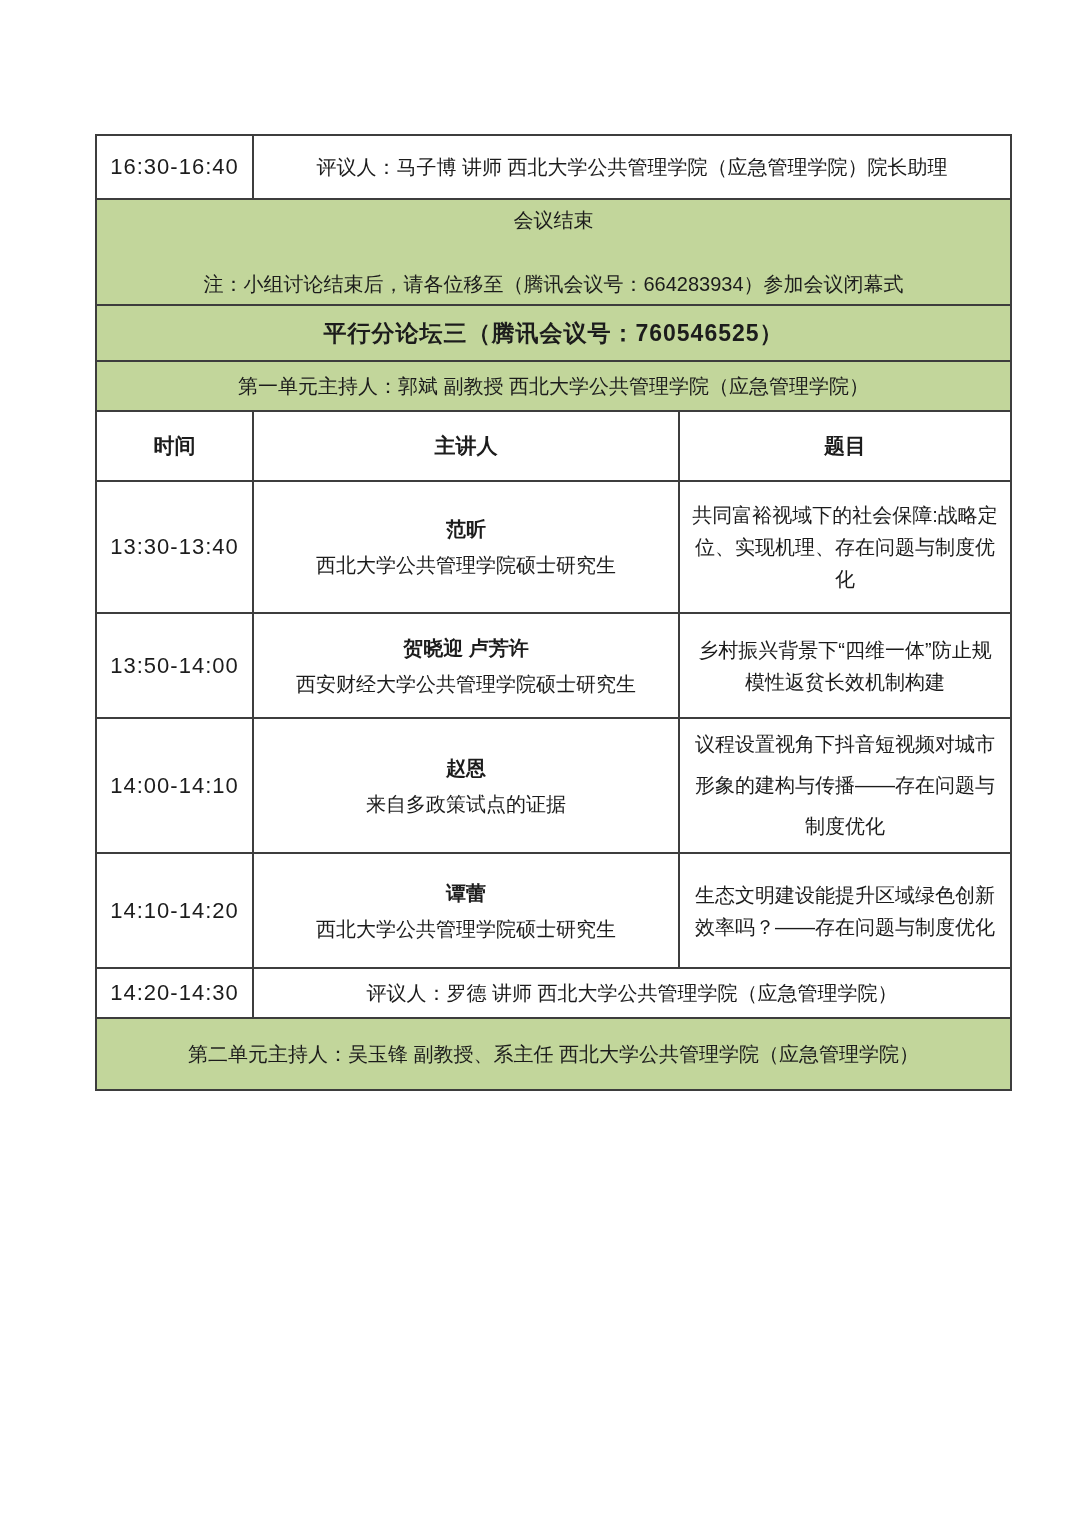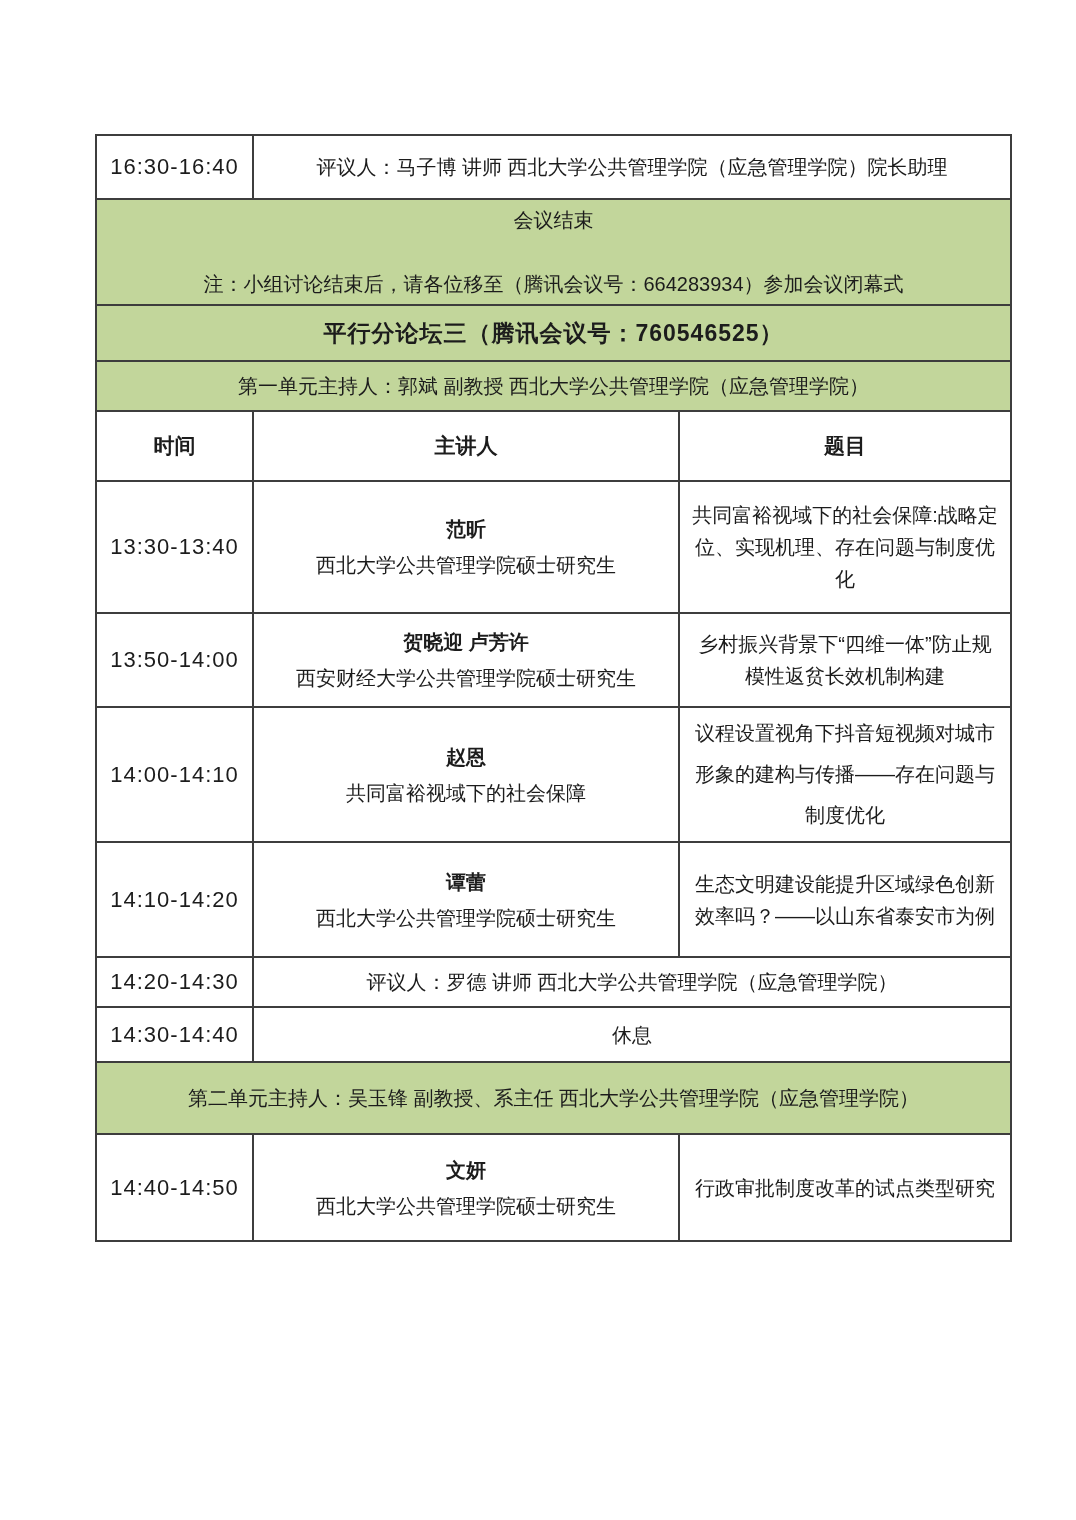--- a/index.html
+++ b/index.html
@@ -24,21 +24,21 @@
   .green{background:#c2d69b;}
   .forum-title{font-weight:bold;font-size:23px;letter-spacing:1px;}
   .hdr{font-weight:bold;font-size:21px;margin-left:25px;}
   .closing-title{display:block;margin-bottom:32px;}
   .closing-note{display:block;}
   .speaker-name{display:block;margin-bottom:4px;font-weight:bold;}
   .speaker-aff{display:block;}
   .loose{line-height:41px;}
   
   .rh64{height:64px}.rh90{height:90px}.rh56{height:56px}.rh62{height:50px}
-  .rh70{height:70px}.rh132{height:132px}.rh131{height:131px}.rh105{height:94px}
+  .rh70{height:70px}.rh132{height:132px}.rh131{height:131px}.rh105{height:105px}
   .rh135{height:135px}.rh115{height:115px}.rh55{height:55px}.rh72{height:72px}
   .rh107{height:107px}
 </style>
 </head>
 <body>
 
 <div class="sheet">
   <table class="agenda">
     <colgroup>
       <col style="width:157px">
@@ -89,51 +89,39 @@
         <span class="speaker-name">贺晓迎 卢芳许</span>
         <span class="speaker-aff">西安财经大学公共管理学院硕士研究生</span>
       </td>
       <td>乡村振兴背景下“四维一体”防止规模性返贫长效机制构建</td>
     </tr>
 
     <tr class="rh135">
       <td class="time-cell">14:00-14:10</td>
       <td>
         <span class="speaker-name">赵恩</span>
-        <span class="speaker-aff">共同富裕视域下的社会保障</span>
+        <span class="speaker-aff">来自多政策试点的证据</span>
       </td>
       <td class="loose">议程设置视角下抖音短视频对城市形象的建构与传播——存在问题与制度优化</td>
     </tr>
 
     <tr class="rh115">
       <td class="time-cell">14:10-14:20</td>
       <td>
         <span class="speaker-name">谭蕾</span>
         <span class="speaker-aff">西北大学公共管理学院硕士研究生</span>
       </td>
-      <td>生态文明建设能提升区域绿色创新效率吗？——以山东省泰安市为例</td>
+      <td>生态文明建设能提升区域绿色创新效率吗？——存在问题与制度优化</td>
     </tr>
 
     <tr class="rh62">
       <td class="time-cell">14:20-14:30</td>
       <td colspan="2">评议人：罗德 讲师 西北大学公共管理学院（应急管理学院）</td>
     </tr>
 
-    <tr class="rh55">
-      <td class="time-cell">14:30-14:40</td>
-      <td colspan="2">休息</td>
-    </tr>
 
     <tr class="rh72">
       <td colspan="3" class="green">第二单元主持人：吴玉锋 副教授、系主任 西北大学公共管理学院（应急管理学院）</td>
     </tr>
 
-    <tr class="rh107">
-      <td class="time-cell">14:40-14:50</td>
-      <td>
-        <span class="speaker-name">文妍</span>
-        <span class="speaker-aff">西北大学公共管理学院硕士研究生</span>
-      </td>
-      <td>行政审批制度改革的试点类型研究</td>
-    </tr>
   </tbody>
     </table>
 </div>
 
 </body></html>

